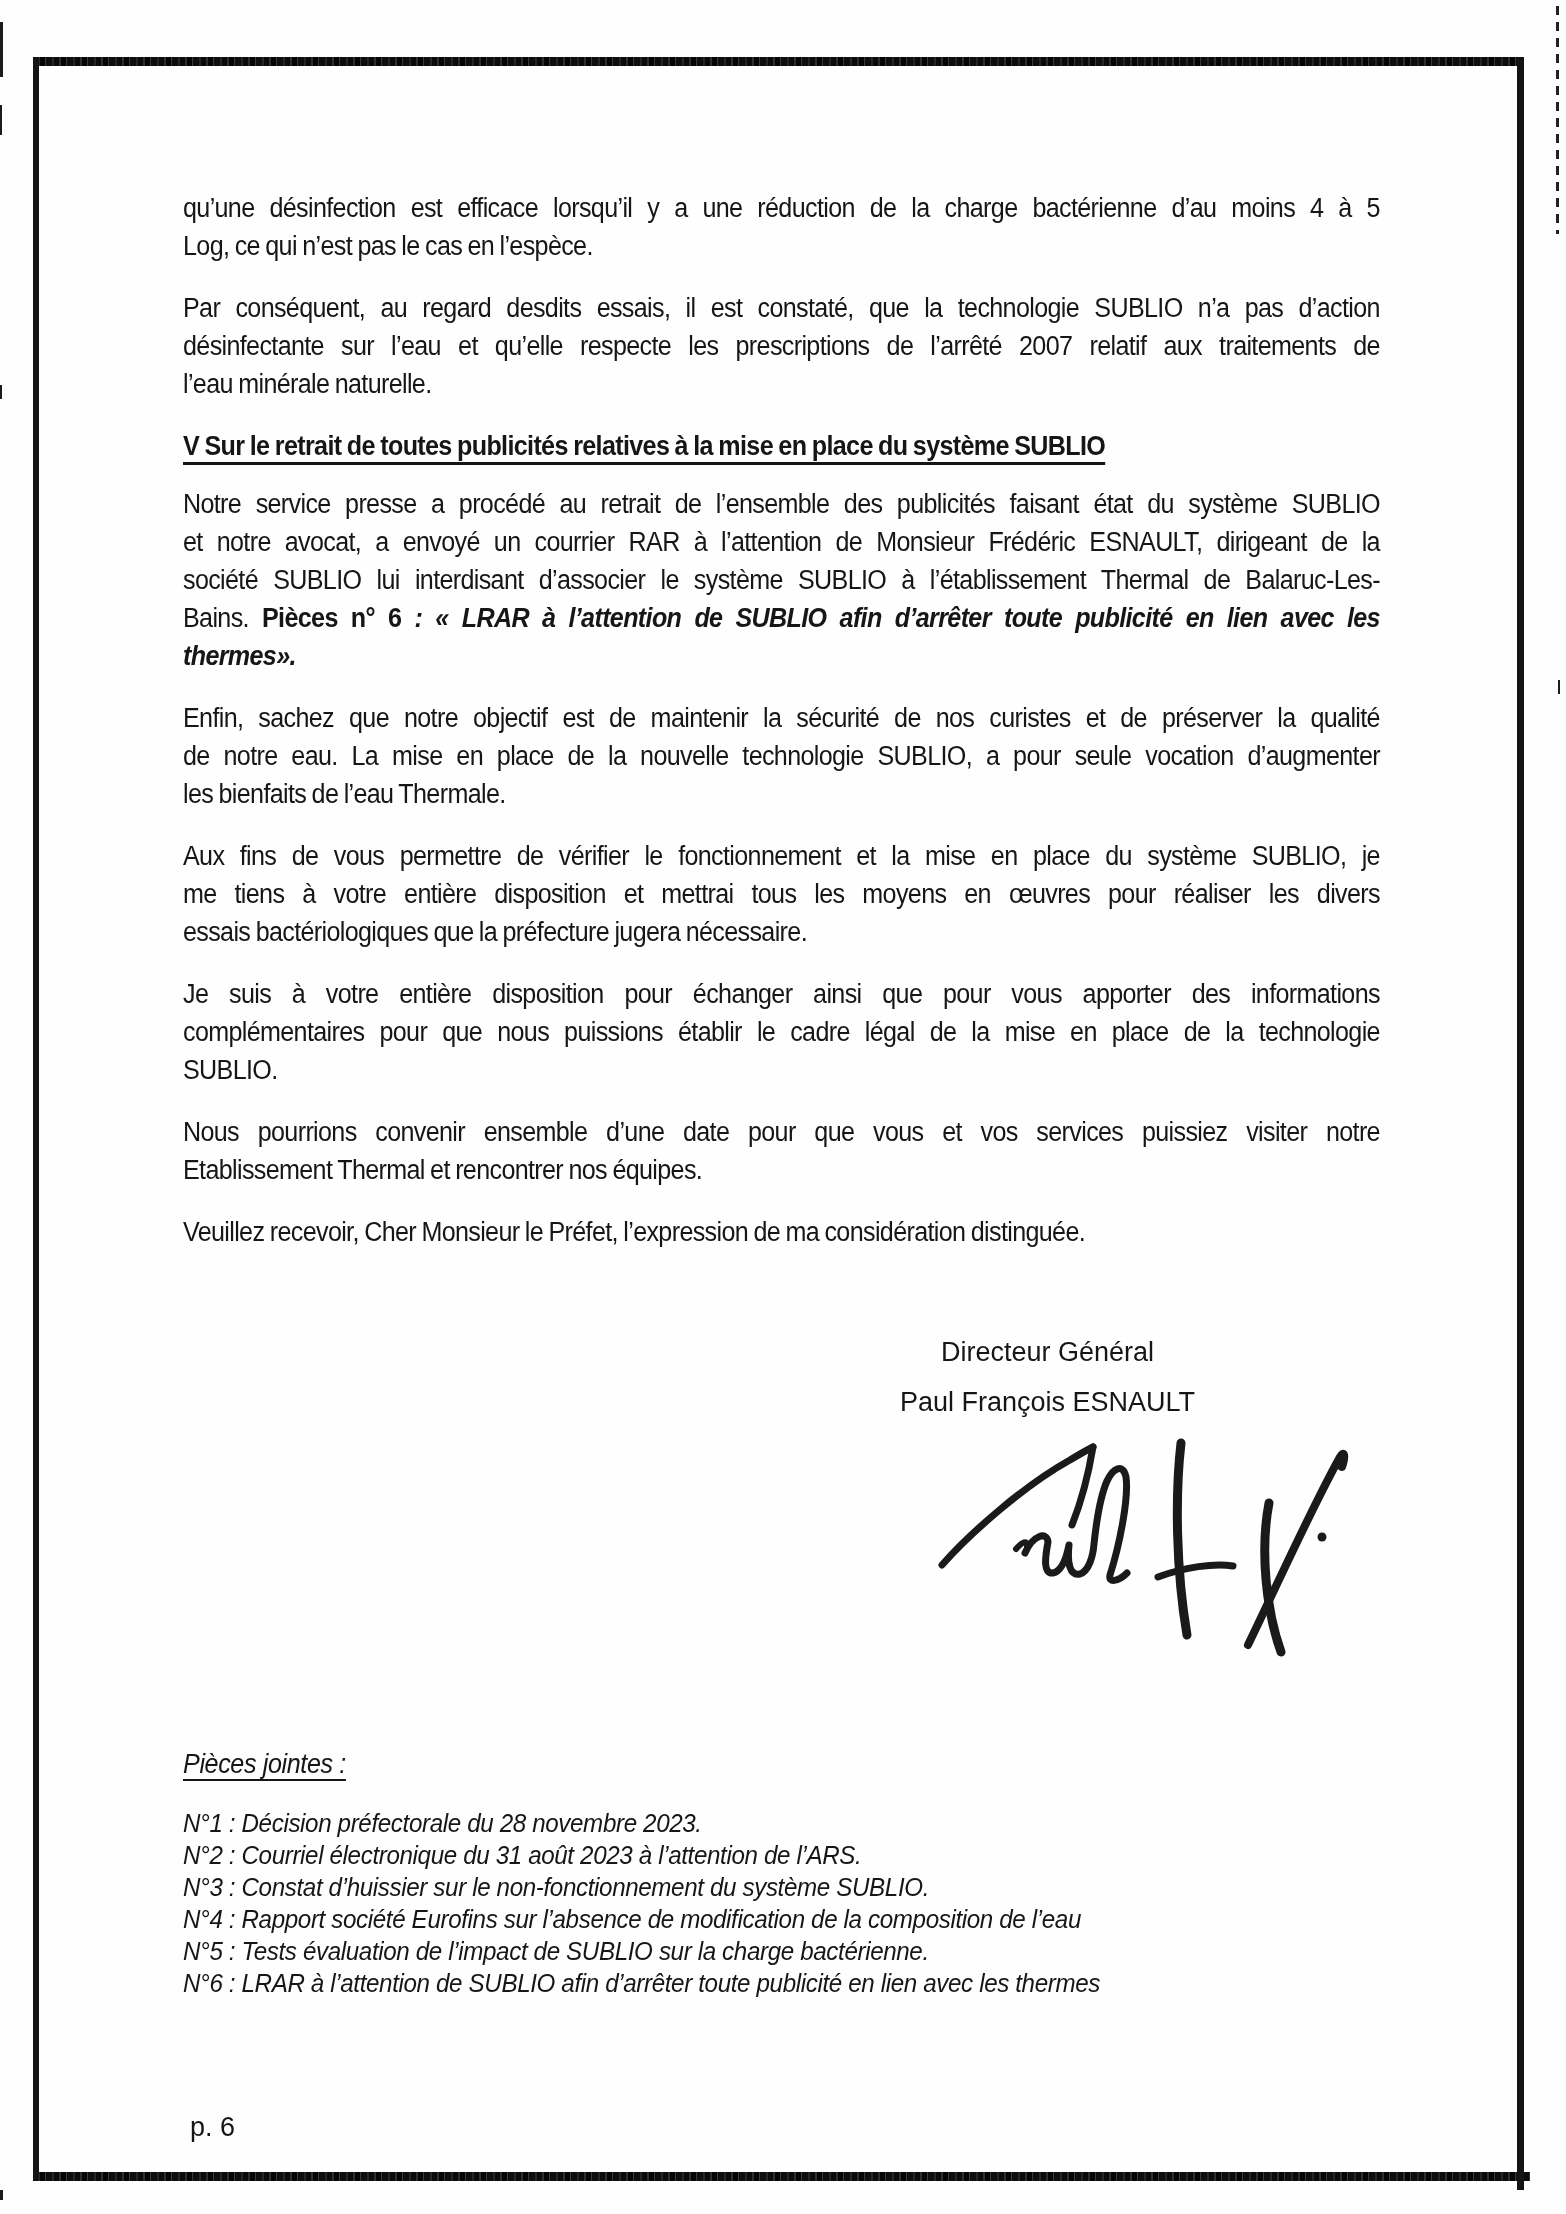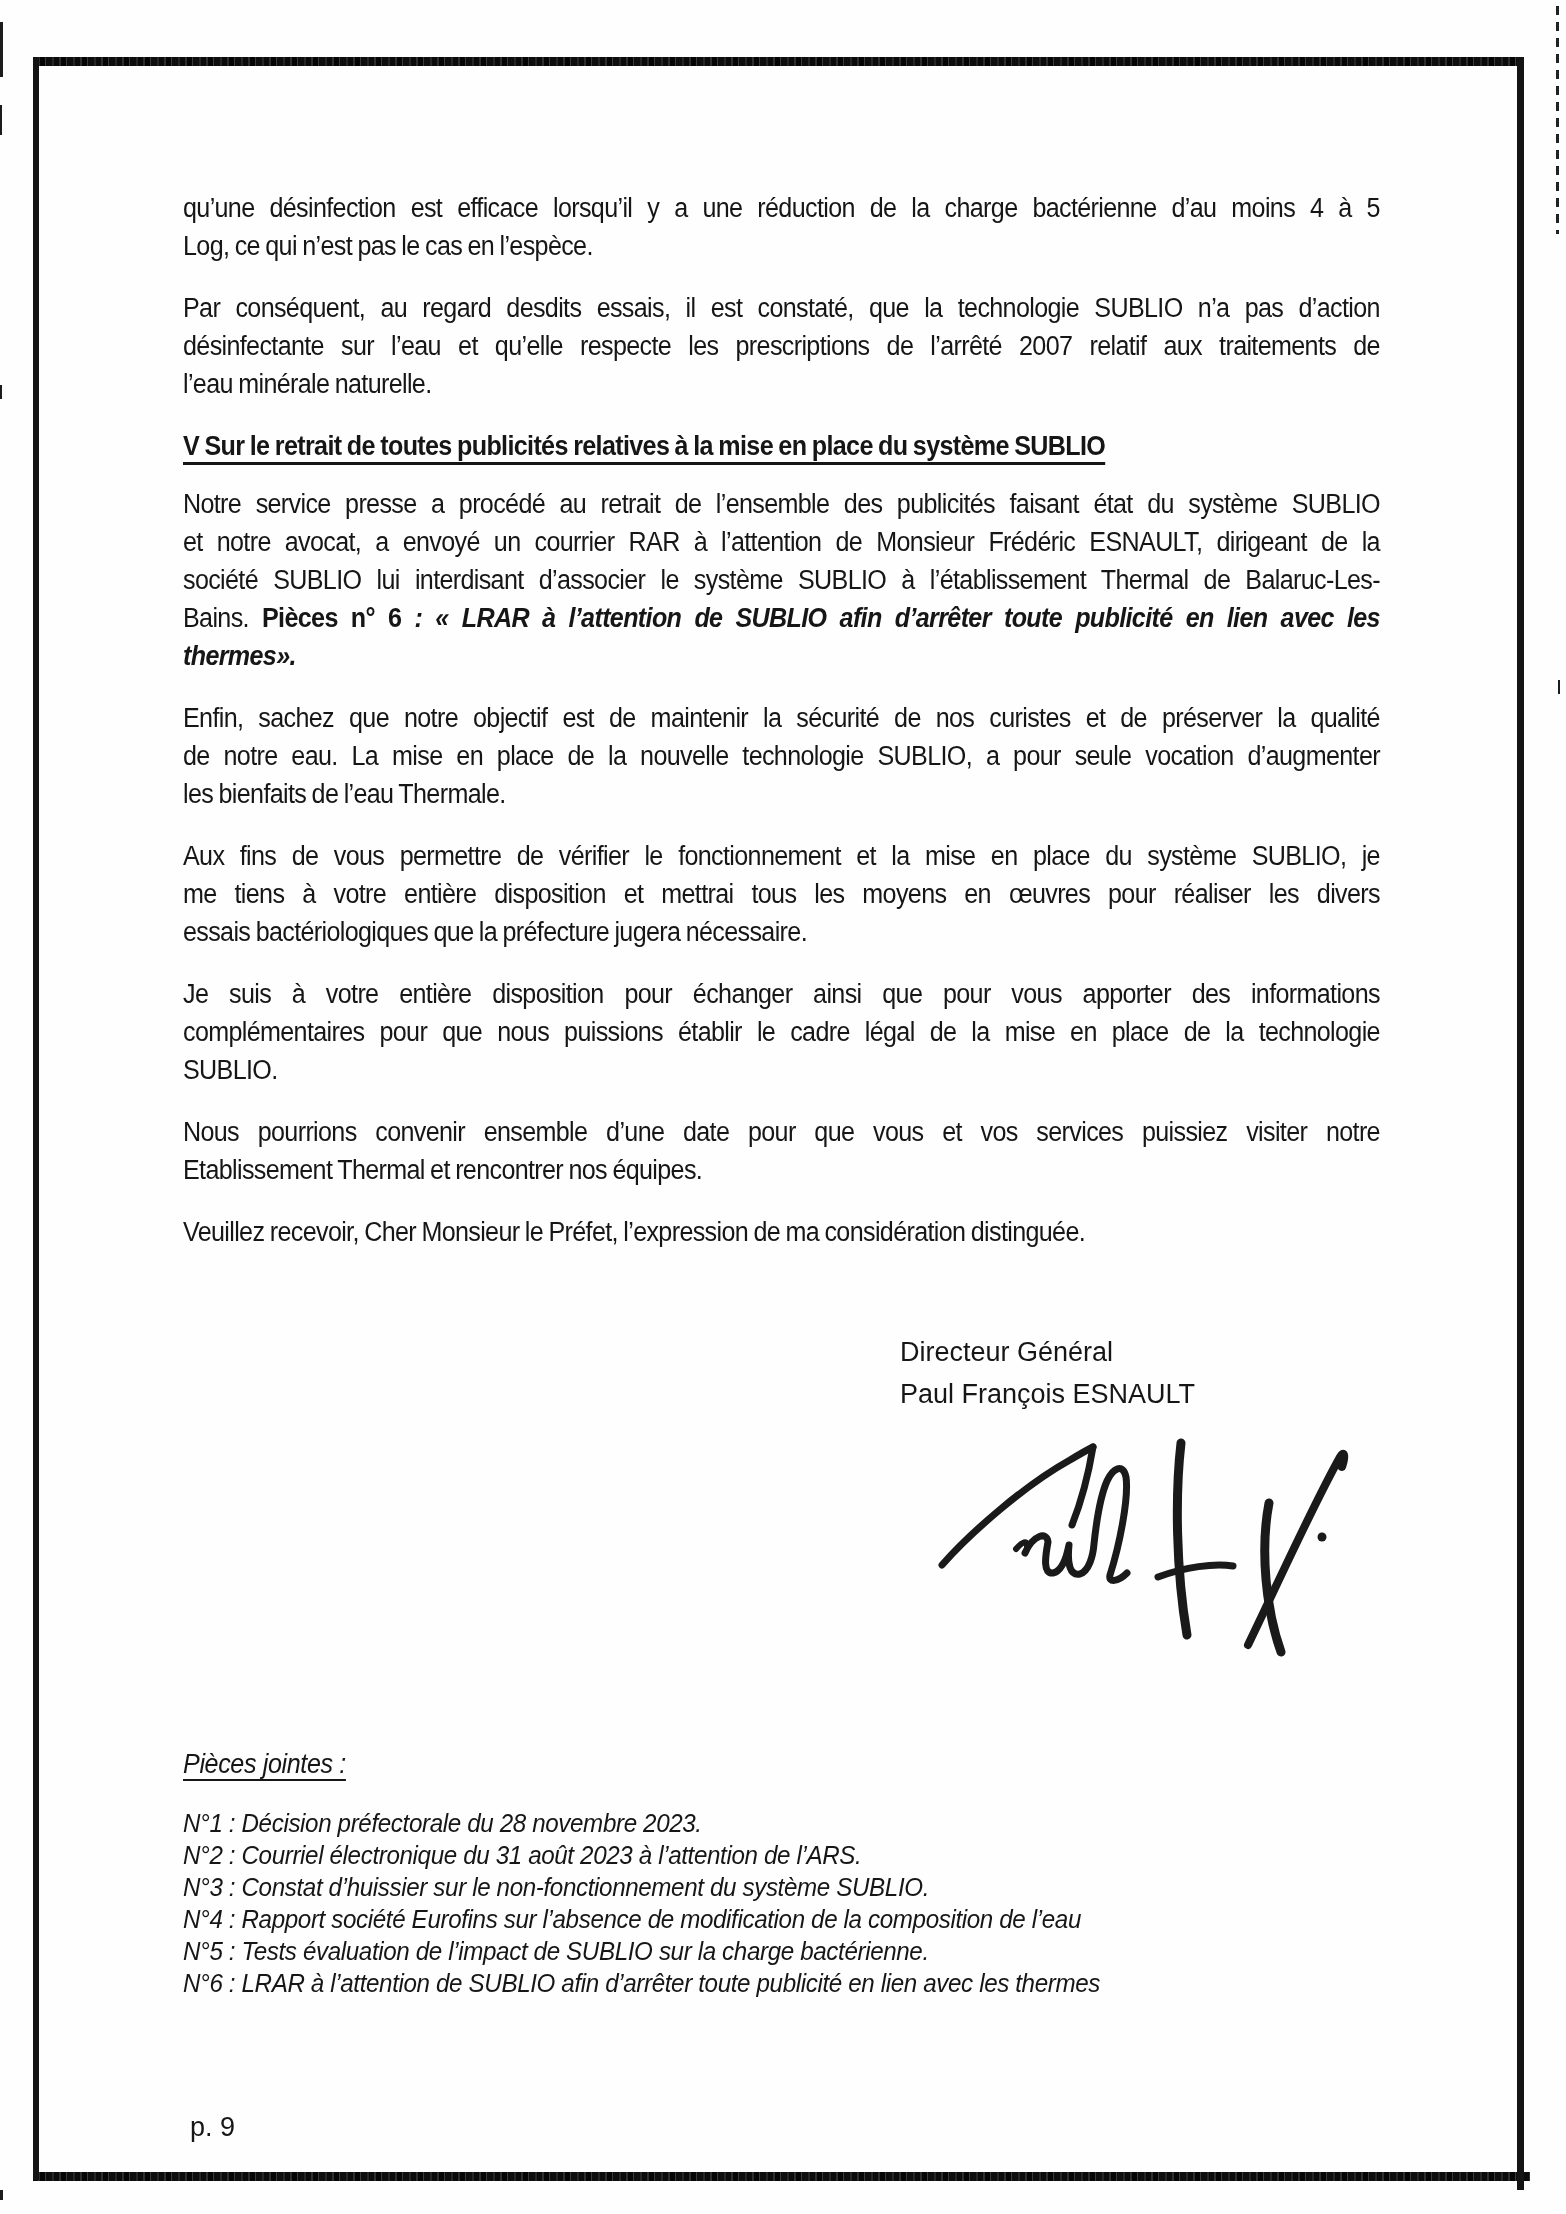--- a/index.html
+++ b/index.html
@@ -38,21 +38,21 @@
   .jline{text-align:justify;text-align-last:justify;}
   .jline.last{text-align-last:left;}
   .heading{
     font-weight:bold;margin:14px 0 20px 0;
     text-decoration:underline;text-decoration-thickness:3px;text-underline-offset:7px;
   }
   .b{font-weight:bold;}
   .bi{font-weight:bold;font-style:italic;}
   
   .sig-block{position:absolute;left:900px;top:1333px;font-size:27px;line-height:38px;}
-  .sig-title{margin-bottom:4px;}
+  .sig-title{margin-bottom:12px;text-align:center;}
   .signature-svg{position:absolute;left:930px;top:1425px;}
   
   .attachments{
     position:absolute;left:183px;top:1745px;width:1287px;
     transform:scaleX(.93);transform-origin:0 0;
     font-style:italic;font-size:26px;line-height:32px;letter-spacing:-0.4px;
   }
   .att-title{font-size:27px;line-height:38px;margin-bottom:24px;}
   .att-title span{text-decoration:underline;text-decoration-thickness:2px;text-underline-offset:6px;}
   
@@ -145,13 +145,13 @@
 <div class="attachments">
   <div class="att-title"><span>Pièces jointes :</span></div>
   <div class="att-item">N°1 : Décision préfectorale du 28 novembre 2023.</div>
   <div class="att-item">N°2 : Courriel électronique du 31 août 2023 à l’attention de l’ARS.</div>
   <div class="att-item">N°3 : Constat d’huissier sur le non-fonctionnement du système SUBLIO.</div>
   <div class="att-item">N°4 : Rapport société Eurofins sur l’absence de modification de la composition de l’eau</div>
   <div class="att-item">N°5 : Tests évaluation de l’impact de SUBLIO sur la charge bactérienne.</div>
   <div class="att-item">N°6 : LRAR à l’attention de SUBLIO afin d’arrêter toute publicité en lien avec les thermes</div>
 </div>
 
-<div class="page-number">p. 9</div>
+<div class="page-number">p. 6</div>
 
 </body></html>

